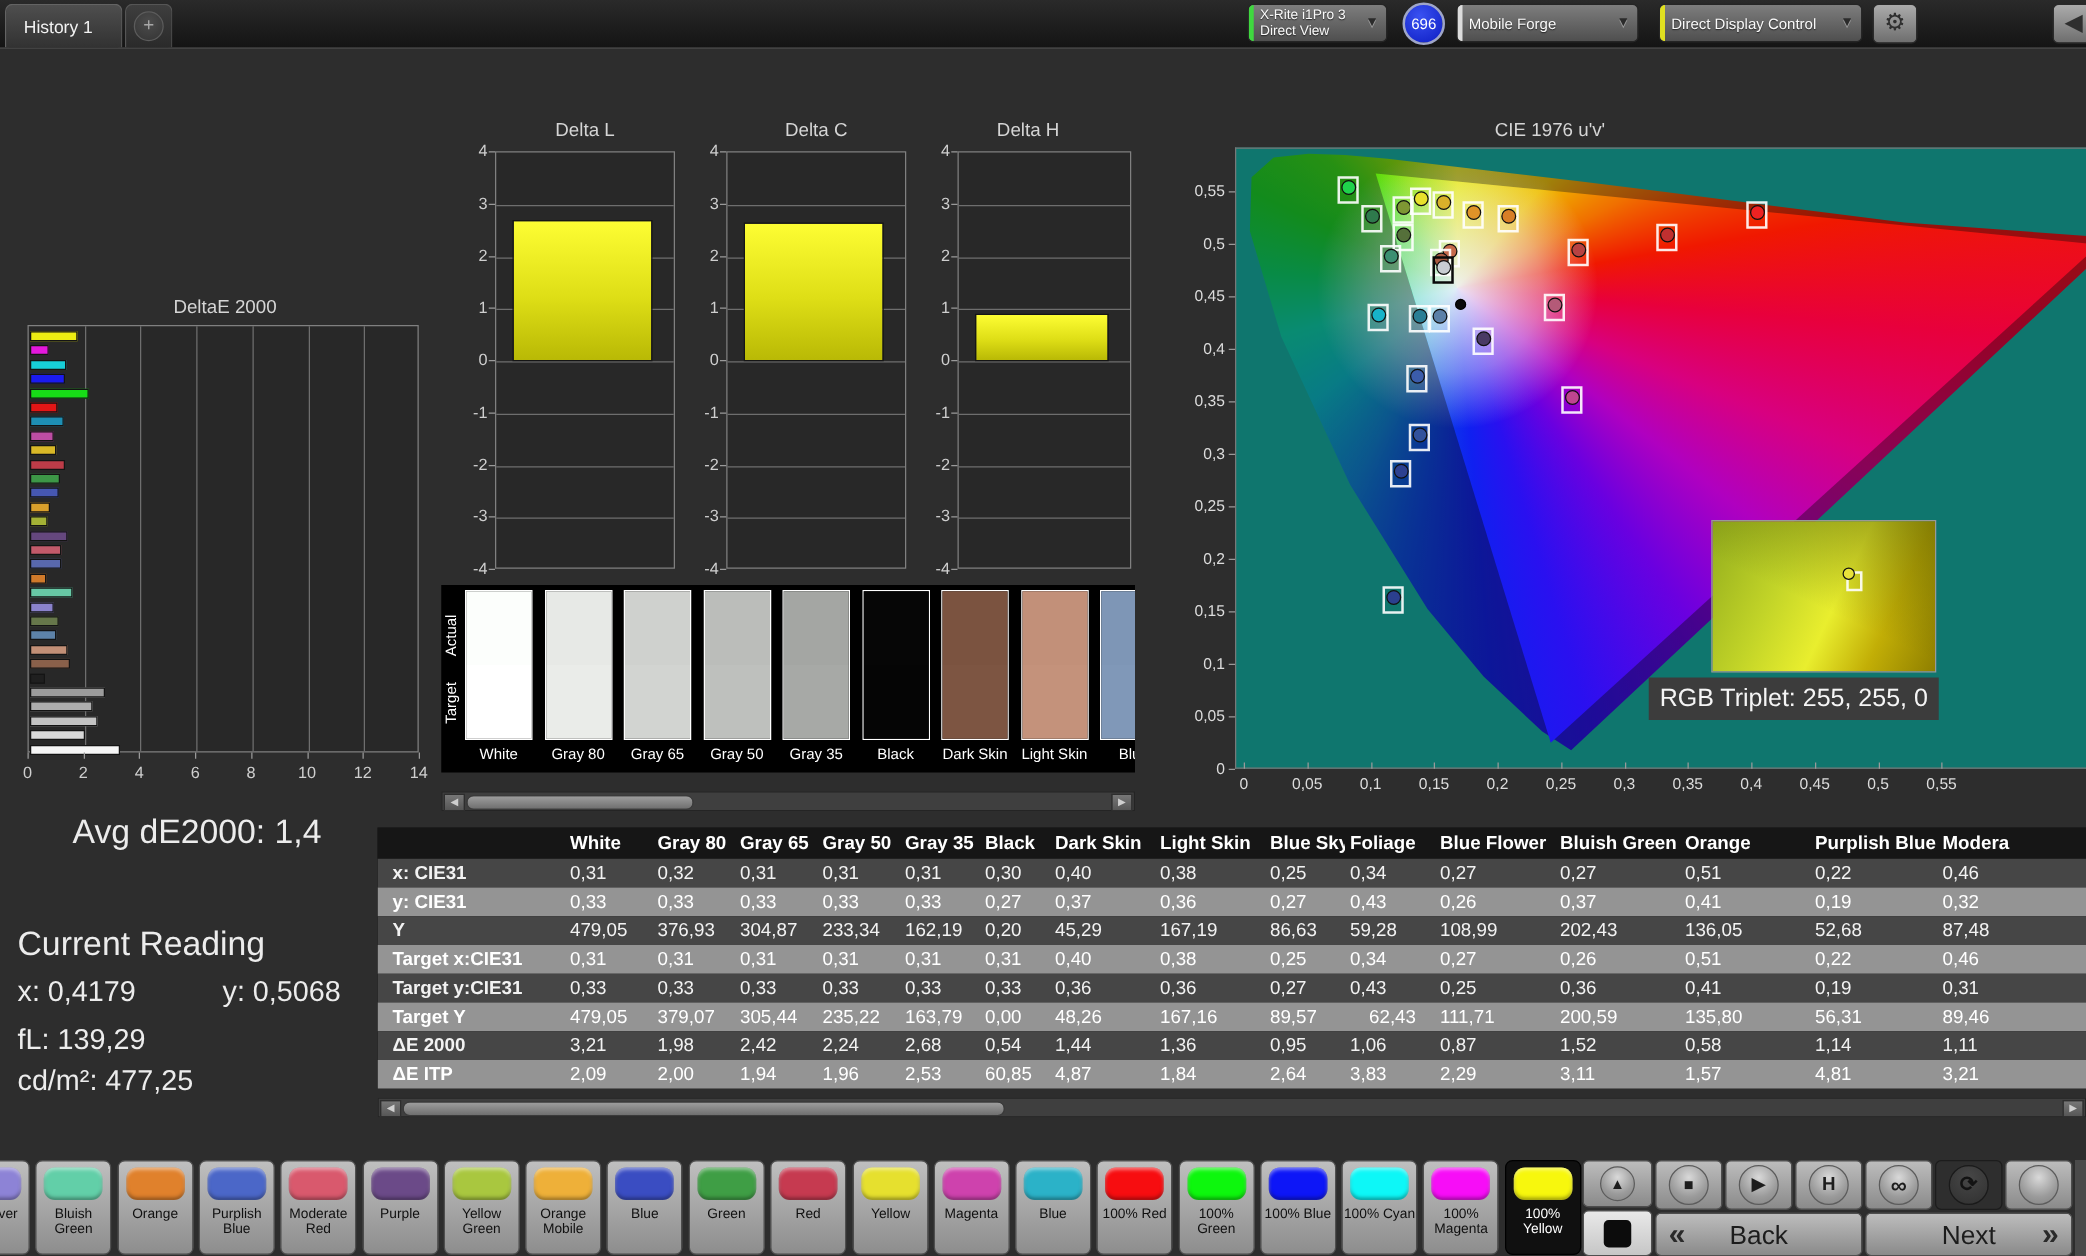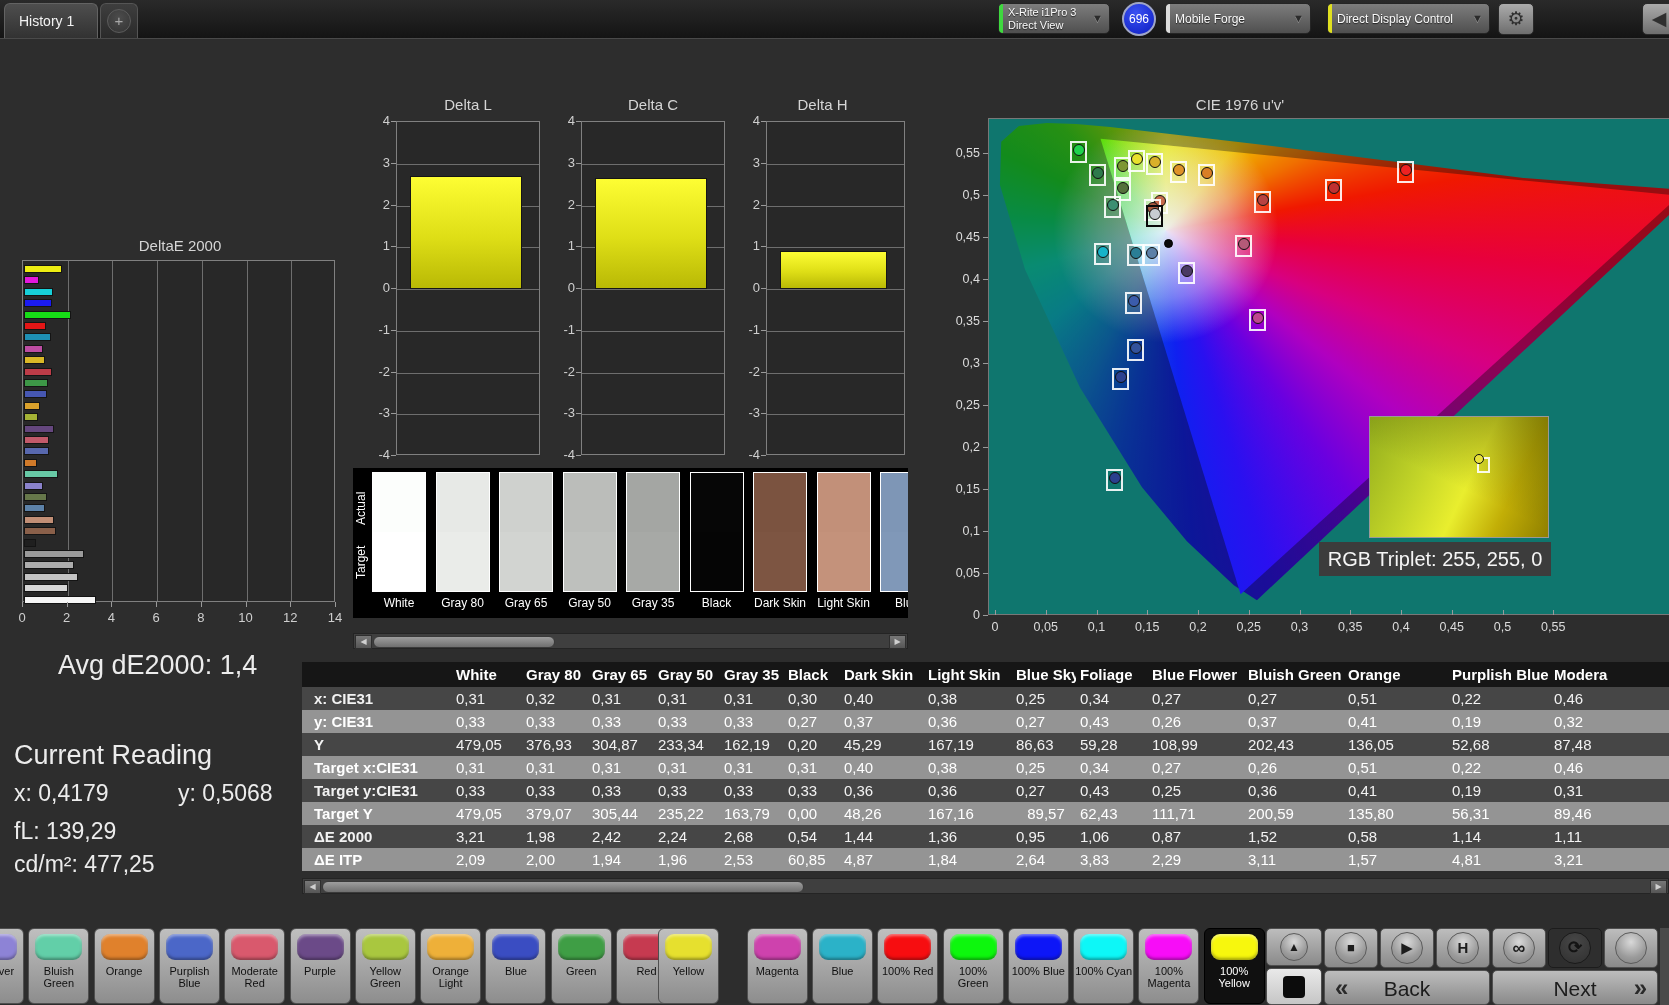--- a/index.html
+++ b/index.html
@@ -587,22 +587,22 @@
       <div class="trow light">
         <div class="tcell lab" style="width: 150px;">Target Y</div>
         <div class="tcell" style="width: 70px;">479,05</div>
         <div class="tcell" style="width: 66px;">379,07</div>
         <div class="tcell" style="width: 66px;">305,44</div>
         <div class="tcell" style="width: 66px;">235,22</div>
         <div class="tcell" style="width: 64px;">163,79</div>
         <div class="tcell" style="width: 56px;">0,00</div>
         <div class="tcell" style="width: 84px;">48,26</div>
         <div class="tcell" style="width: 88px;">167,16</div>
-        <div class="tcell" style="width: 64px; text-align: center;">89,57</div>
-        <div class="tcell" style="width: 72px;">62,43</div>
+        <div class="tcell" style="width: 64px;">89,57</div>
+        <div class="tcell" style="width: 72px; text-align: center;">62,43</div>
         <div class="tcell" style="width: 96px;">111,71</div>
         <div class="tcell" style="width: 100px;">200,59</div>
         <div class="tcell" style="width: 104px;">135,80</div>
         <div class="tcell" style="width: 102px;">56,31</div>
         <div class="tcell" style="width: 119px;">89,46</div>
       </div>
       <div class="trow dark">
         <div class="tcell lab" style="width: 150px;">ΔE 2000</div>
         <div class="tcell" style="width: 70px;">3,21</div>
         <div class="tcell" style="width: 66px;">1,98</div>
@@ -669,35 +669,35 @@
       <div class="patch-btn" style="left: 289.5px;">
         <div class="sw" style="background: rgb(107, 74, 136);"></div>
         <div class="pl">Purple</div>
       </div>
       <div class="patch-btn" style="left: 354.8px;">
         <div class="sw" style="background: rgb(169, 199, 63);"></div>
         <div class="pl">Yellow Green</div>
       </div>
       <div class="patch-btn" style="left: 420.1px;">
         <div class="sw" style="background: rgb(238, 176, 57);"></div>
-        <div class="pl">Orange Light</div>
+        <div class="pl">Orange Mobile</div>
       </div>
       <div class="patch-btn" style="left: 485.4px;">
         <div class="sw" style="background: rgb(58, 77, 194);"></div>
         <div class="pl">Blue</div>
       </div>
       <div class="patch-btn" style="left: 550.7px;">
         <div class="sw" style="background: rgb(63, 158, 69);"></div>
         <div class="pl">Green</div>
       </div>
       <div class="patch-btn" style="left: 616px;">
         <div class="sw" style="background: rgb(198, 58, 80);"></div>
         <div class="pl">Red</div>
       </div>
-      <div class="patch-btn" style="left: 658px;">
+      <div class="patch-btn" style="left: 682px;">
         <div class="sw" style="background: rgb(230, 224, 46);"></div>
         <div class="pl">Yellow</div>
       </div>
       <div class="patch-btn" style="left: 746.6px;">
         <div class="sw" style="background: rgb(206, 66, 173);"></div>
         <div class="pl">Magenta</div>
       </div>
       <div class="patch-btn" style="left: 811.9px;">
         <div class="sw" style="background: rgb(43, 178, 200);"></div>
         <div class="pl">Blue</div>

